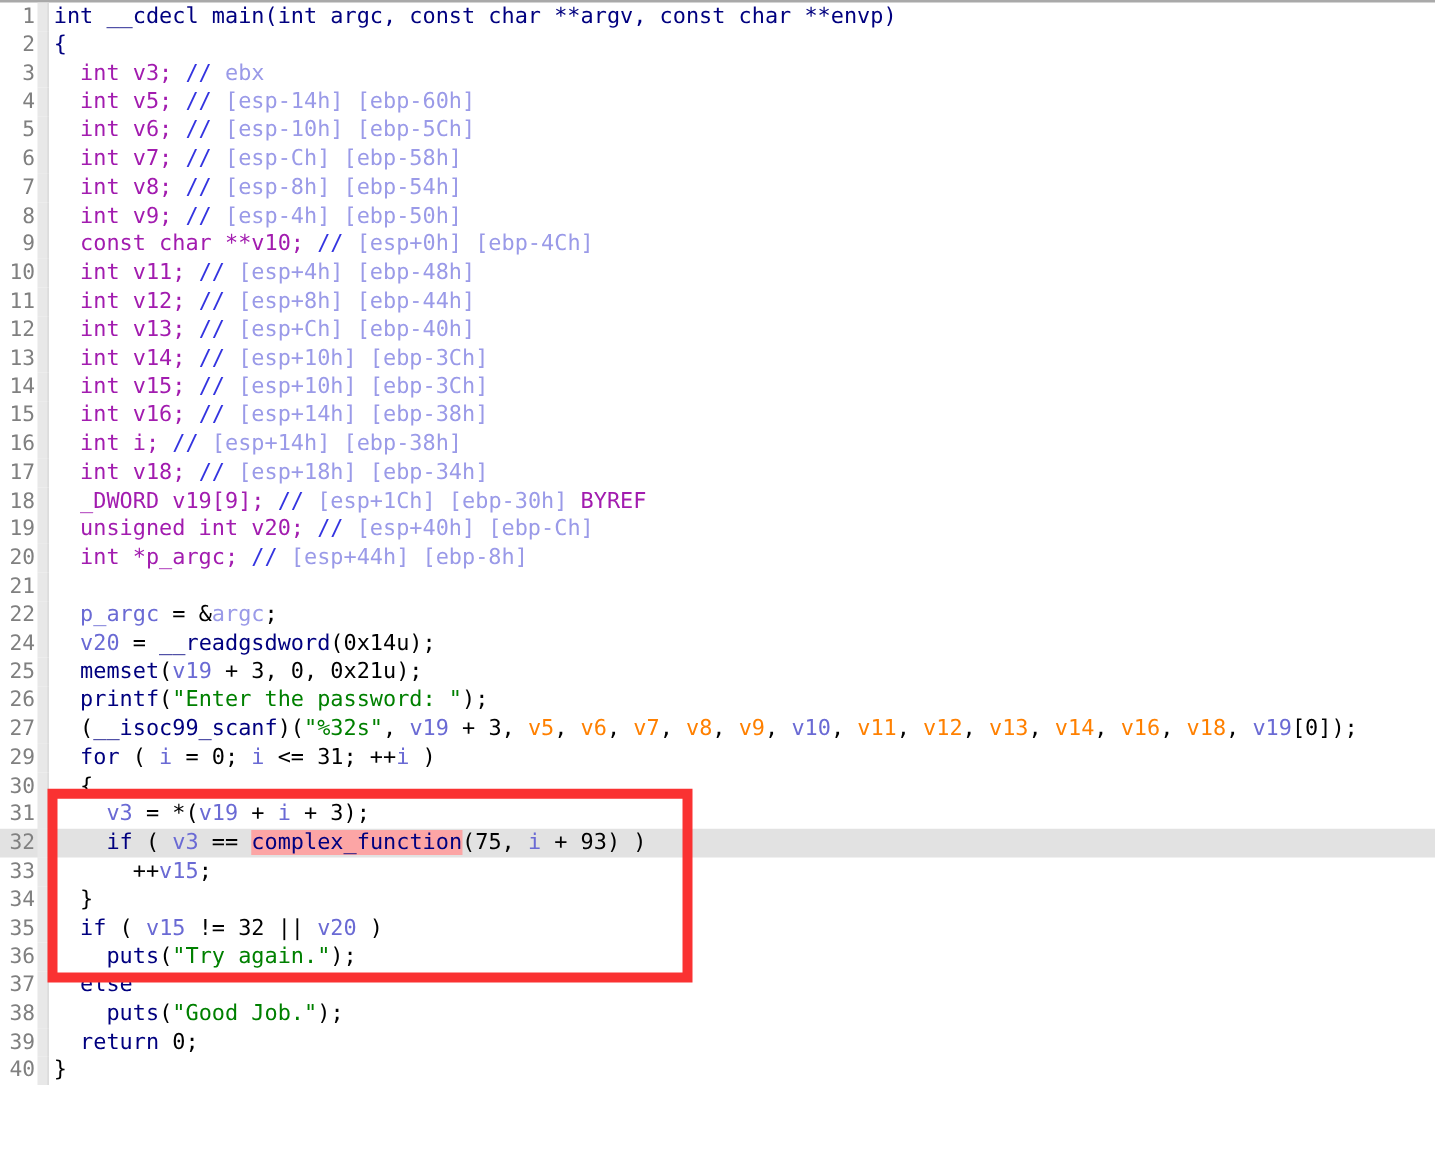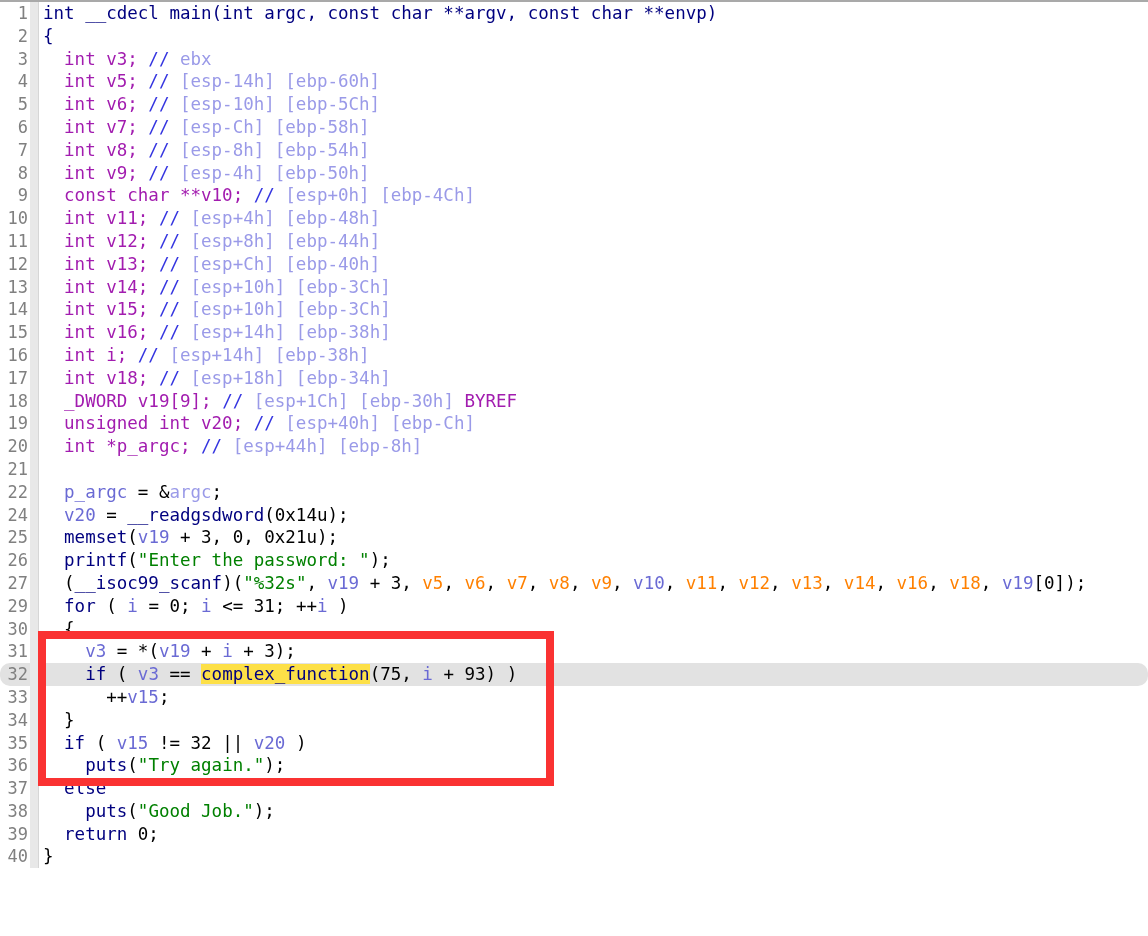--- a/index.html
+++ b/index.html
@@ -79,26 +79,25 @@
   .cmtx   { color: #9a9ae8; }                        
   .lv     { color: #6a6ad4; text-align: right; }                        
   .lvo    { color: #ff8000; }                        
   .str    { color: #008000; }                        
   .pn     { color: #000000; }                        
   .typ    { color: #a21caf; text-align: center; }                        
   .arg    { color: #9a9ae8; margin-top: 35px; }                        
 
   .line-highlight {
     background: #e2e2e2;
-    border-radius: 10px;
   }
   .line-highlight .gutter-sep { background: #e8e8e8; }
 
   .yellow-hl {
-    background: #fde047;
+    background: #fca5a5;
     color: #00007f;
   }
 
   
   .red-box {
     position: absolute;
     left: 38px;
     top: 631px;
     width: 516px;
     height: 155px;

